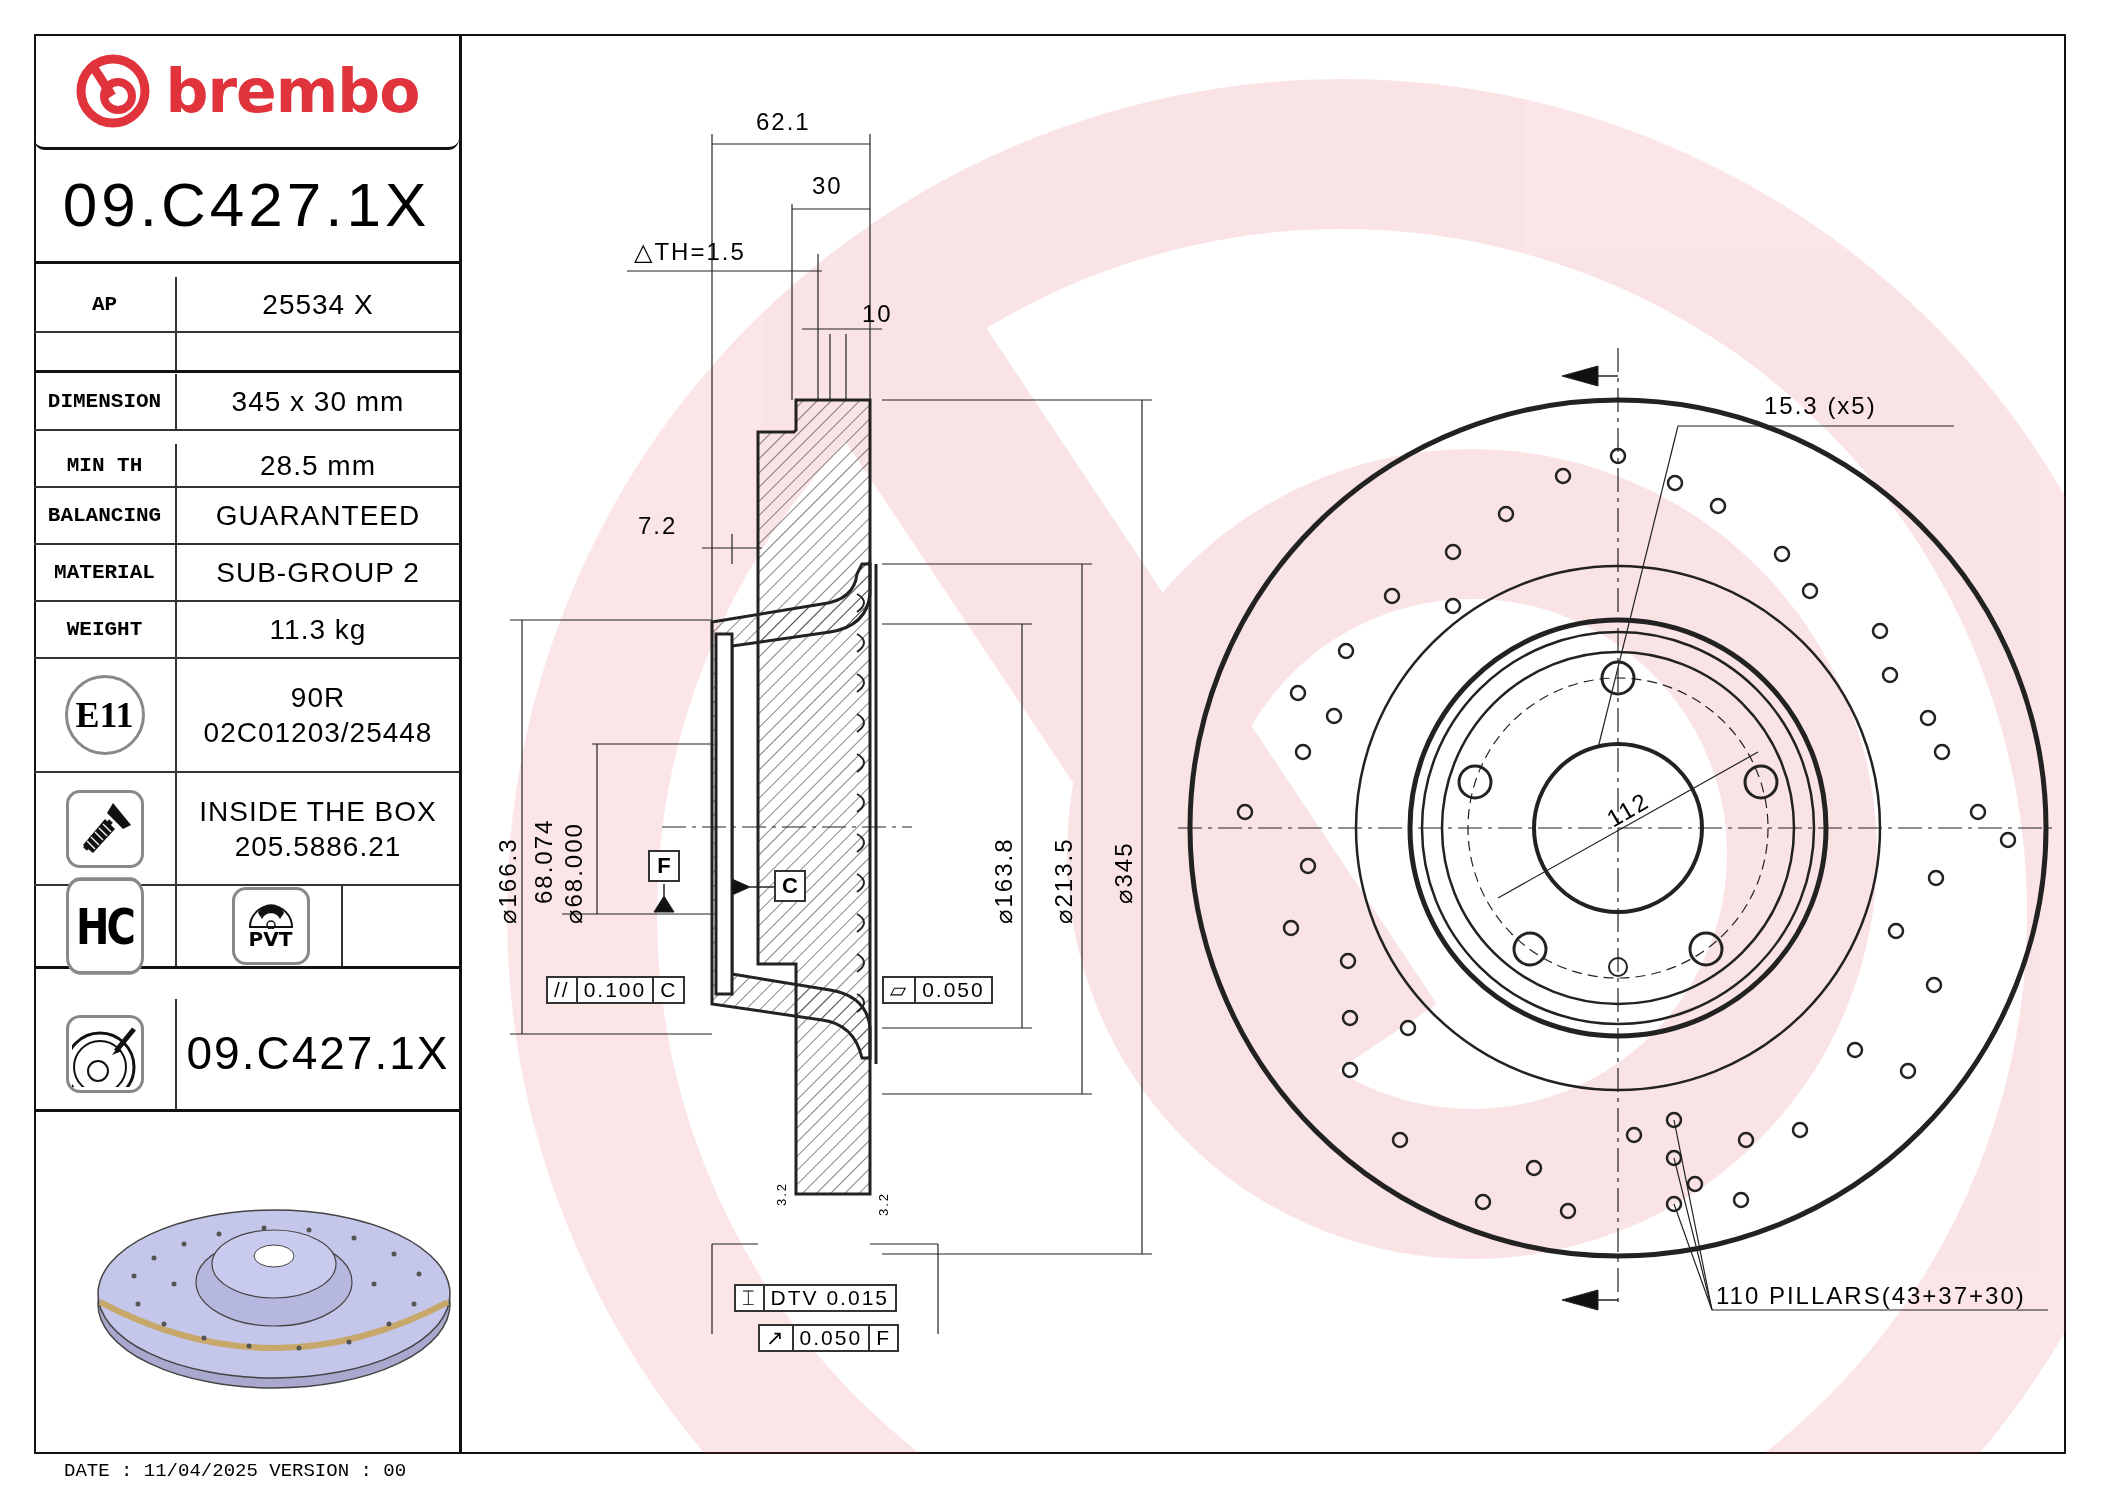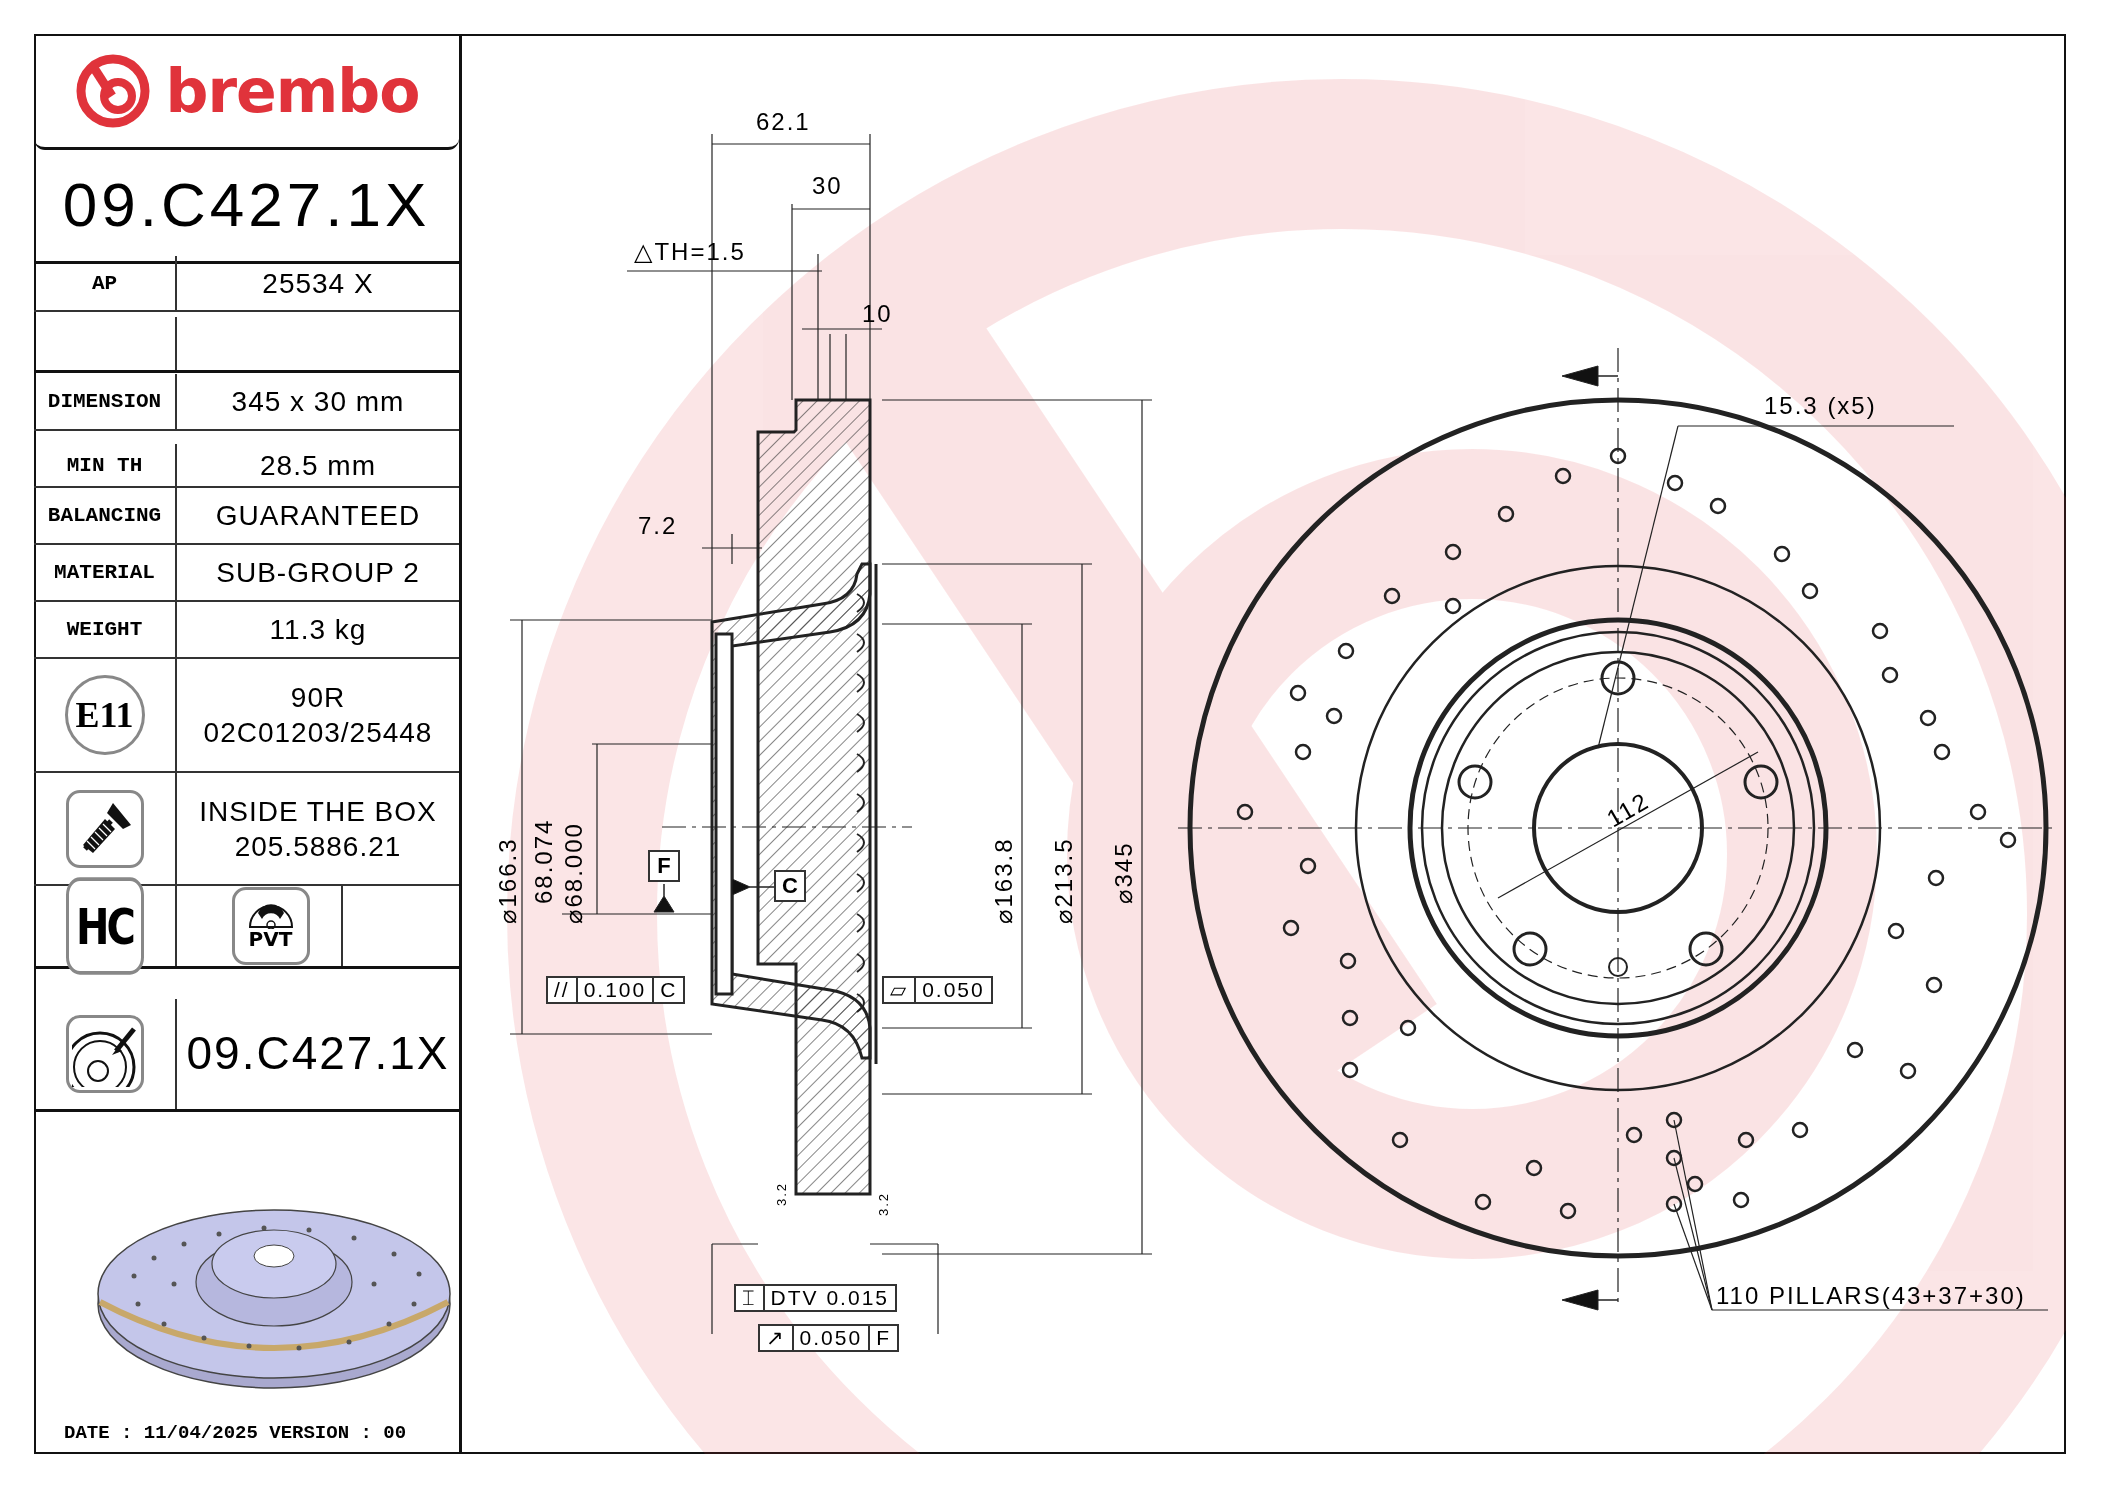--- a/index.html
+++ b/index.html
@@ -6,21 +6,21 @@
   body{width:2104px;height:1488px;position:relative;overflow:hidden;font-family:"Liberation Mono","DejaVu Sans Mono",monospace;color:#000;}
   .frame{position:absolute;left:34px;top:34px;width:2032px;height:1420px;border:2px solid #111;box-sizing:border-box;}
   .panel{position:absolute;left:34px;top:34px;width:428px;height:1420px;border-right:3px solid #111;box-sizing:border-box;}
   .row{position:absolute;left:0;width:425px;border-bottom:2px solid #333;box-sizing:border-box;display:flex;}
   .row .k{width:143px;border-right:2px solid #333;display:flex;align-items:center;justify-content:center;font-family:"Liberation Mono",monospace;font-weight:bold;font-size:21px;box-sizing:border-box;}
   .row .v{flex:1;display:flex;align-items:center;justify-content:center;font-family:"Liberation Sans",sans-serif;font-size:28px;text-align:center;line-height:1.25;letter-spacing:1px;}
   .logo{position:absolute;left:0;top:0;width:425px;height:113px;border-bottom:3px solid #111;display:flex;align-items:center;justify-content:center;gap:14px;border-radius:11px;}
   .logo .wordmark{font-family:"DejaVu Sans",sans-serif;font-weight:bold;font-size:60px;color:#e0333b;letter-spacing:-1px;}
   .partno{position:absolute;left:0;top:113px;width:425px;height:114px;border-bottom:3px solid #111;display:flex;align-items:center;justify-content:center;font-family:"Liberation Sans",sans-serif;font-size:62px;letter-spacing:4px;}
   .iconbox{width:78px;height:78px;border:3px solid #888;border-radius:14px;display:flex;align-items:center;justify-content:center;background:#fff;box-sizing:border-box;}
-  .footer{position:absolute;left:64px;top:1422px;font-family:"Liberation Mono",monospace;font-weight:bold;font-size:19px;}
+  .footer{position:absolute;left:64px;top:1460px;font-family:"Liberation Mono",monospace;font-weight:normal;font-size:19px;}
   .drawing{position:absolute;left:462px;top:34px;width:1604px;height:1420px;}
   .lbl{position:absolute;font-family:"Liberation Sans",sans-serif;font-size:24px;letter-spacing:2px;white-space:nowrap;}
   .vlbl{position:absolute;font-family:"Liberation Sans",sans-serif;font-size:24px;letter-spacing:2px;white-space:nowrap;transform:rotate(-90deg);transform-origin:left top;}
   .fcf{position:absolute;display:flex;border:2px solid #333;background:#fff;font-family:"Liberation Sans",sans-serif;font-size:21px;height:28px;box-sizing:border-box;}
   .fcf span{display:flex;align-items:center;padding:0 6px;border-right:2px solid #333;letter-spacing:2px;}
   .fcf span:last-child{border-right:none;}
   .datum{position:absolute;border:2px solid #333;background:#fff;font-family:"Liberation Sans",sans-serif;font-weight:bold;font-size:22px;width:32px;height:32px;display:flex;align-items:center;justify-content:center;box-sizing:border-box;}
 </style>
 </head>
 <body>
@@ -40,21 +40,21 @@
     <svg width="78" height="78" viewBox="0 0 78 78">
       <circle cx="39" cy="39" r="32" fill="none" stroke="#e0333b" stroke-width="9"></circle>
       <circle cx="44" cy="44" r="14" fill="none" stroke="#e0333b" stroke-width="8"></circle>
       <path d="M20 16 L38 44" stroke="#e0333b" stroke-width="9"></path>
     </svg>
     <span class="wordmark">brembo</span>
   </div>
 
   <div class="partno">09.C427.1X</div>
 
-  <div class="row" style="top:222px;height:56px;">
+  <div class="row" style="top:243px;height:56px;">
     <div class="k">AP</div>
     <div class="v">25534 X</div>
   </div>
   <div class="row" style="top:283px;height:56px;border-bottom:3px solid #111;">
     <div class="k"></div>
     <div class="v"></div>
   </div>
 
   <div class="row" style="top:340px;height:57px;">
     <div class="k">DIMENSION</div>

